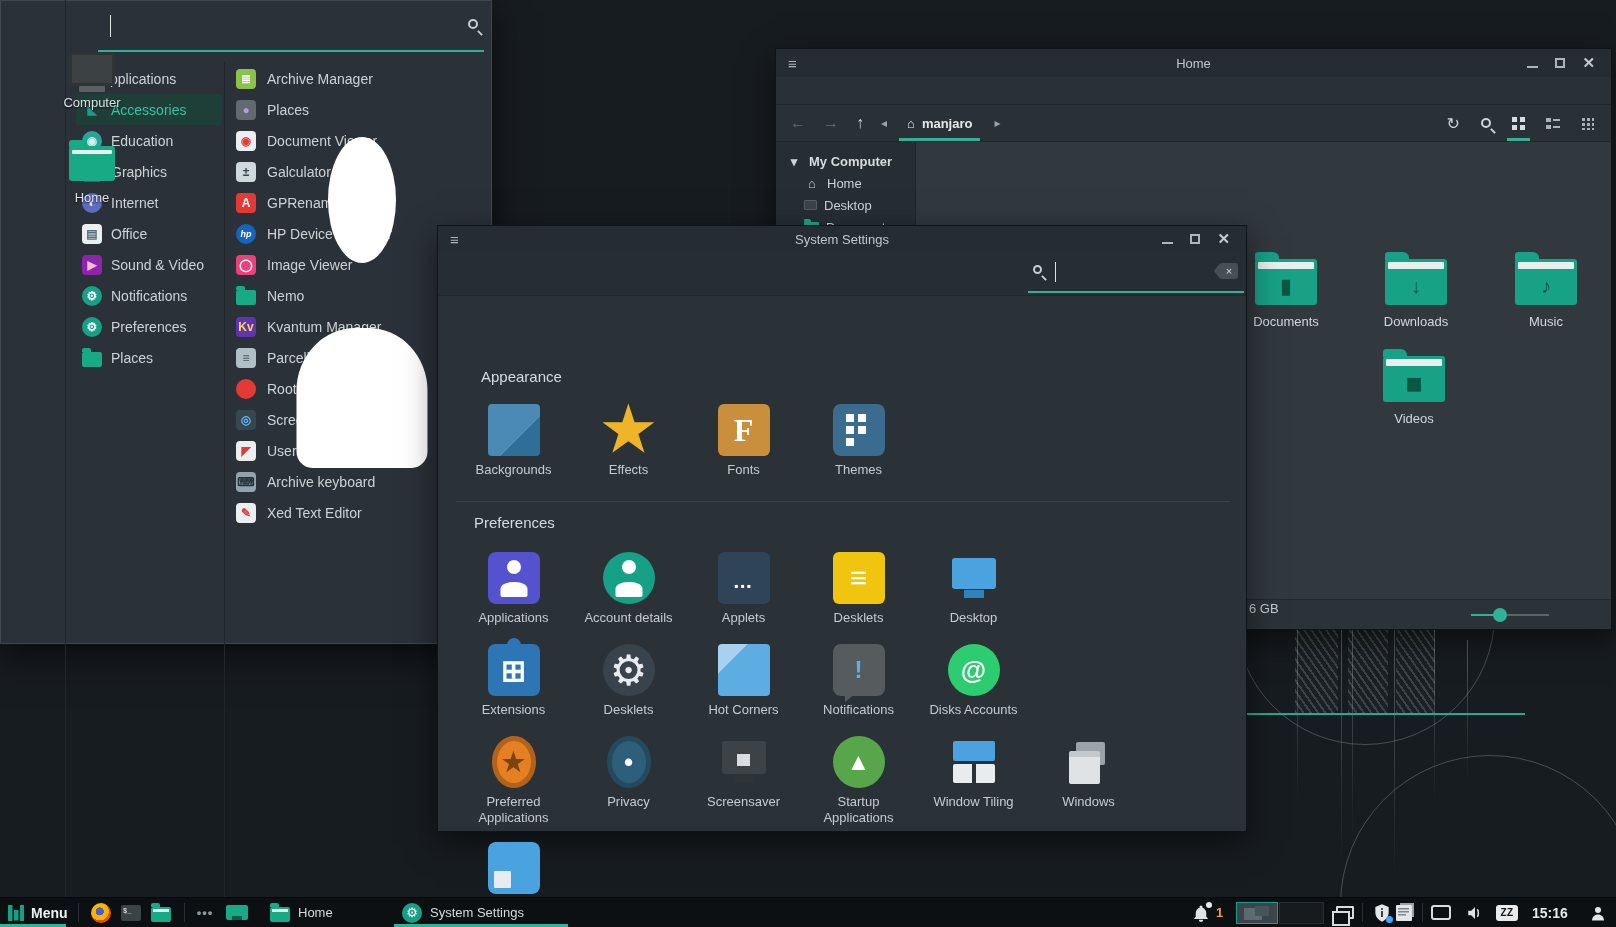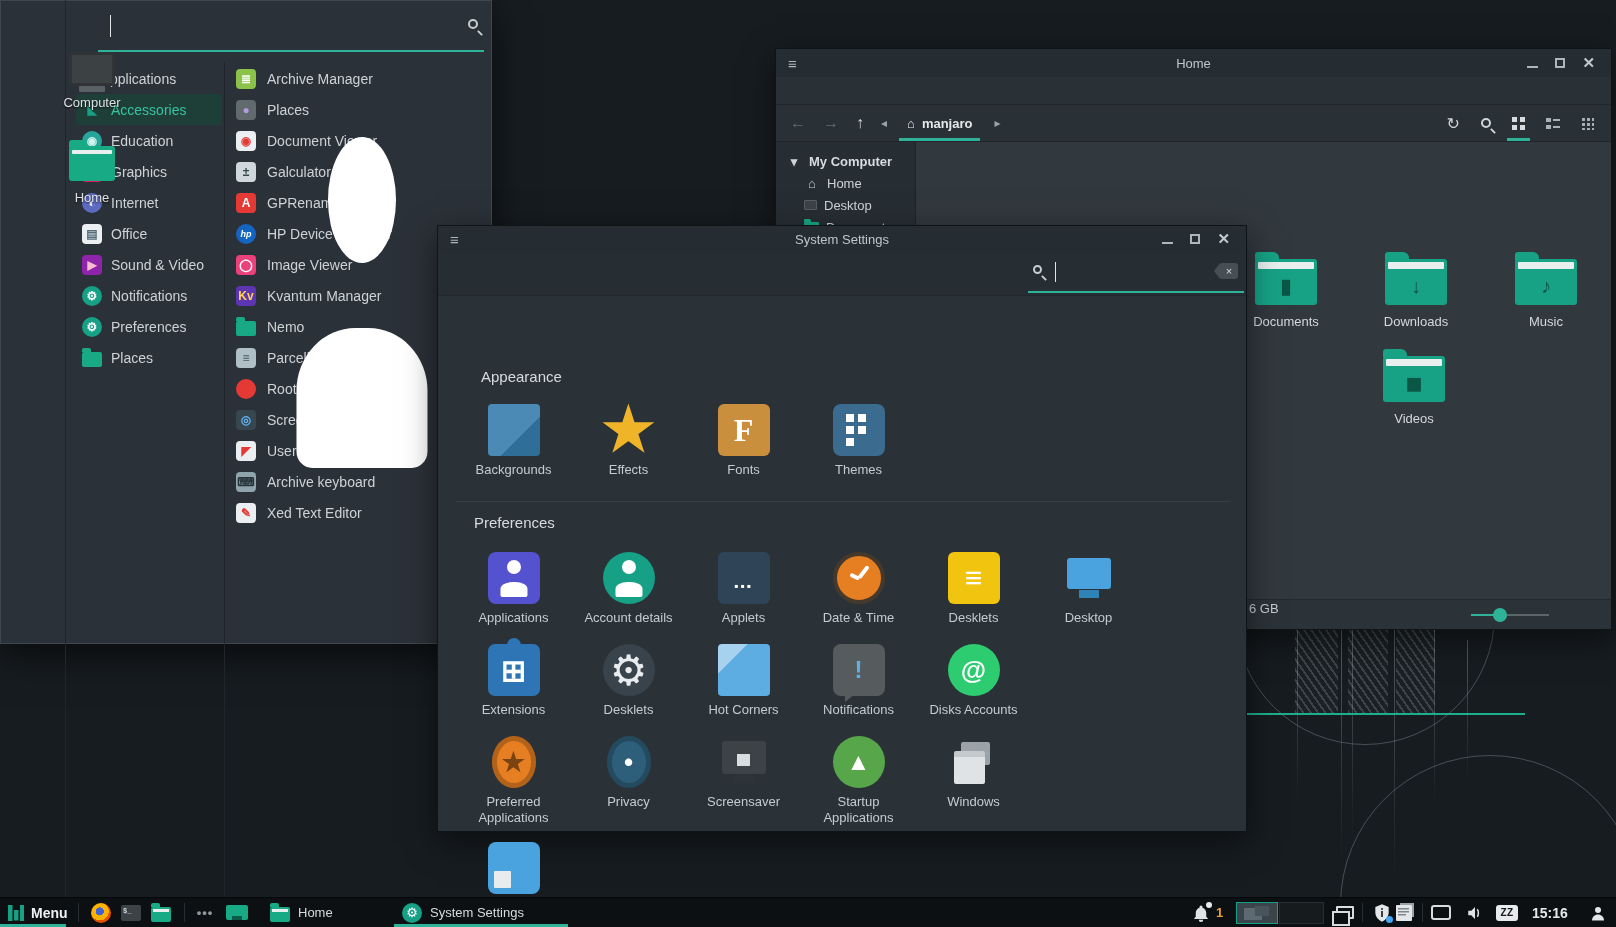--- a/index.html
+++ b/index.html
@@ -403,24 +403,20 @@
           </div>
           <div class="s-cell">
             <span class="s-icon g-person g-round" style="background: rgb(22, 160, 133);"></span>
             <span class="s-label">Account details</span>
           </div>
           <div class="s-cell">
             <span class="s-icon g-applets" style="background: rgb(47, 68, 86);">▪▪▪</span>
             <span class="s-label">Applets</span>
           </div>
           <div class="s-cell">
-            <span class="s-icon g-clock" style="background: rgb(230, 126, 34);"></span>
-            <span class="s-label">Date &amp; Time</span>
-          </div>
-          <div class="s-cell">
             <span class="s-icon g-desklets" style="background: rgb(241, 196, 15);">≡</span>
             <span class="s-label">Desklets</span>
           </div>
           <div class="s-cell">
             <span class="s-icon g-monitor"></span>
             <span class="s-label">Desktop</span>
           </div>
         </div>
       <div class="ss-row" style="top:348px;">
 
@@ -455,20 +451,24 @@
             <span class="s-icon g-oval" style="background: rgb(46, 95, 122);">•</span>
             <span class="s-label">Privacy</span>
           </div>
           <div class="s-cell">
             <span class="s-icon g-screenlock"></span>
             <span class="s-label">Screensaver</span>
           </div>
           <div class="s-cell">
             <span class="s-icon g-round g-rocket" style="background: rgb(87, 166, 74);">▲</span>
             <span class="s-label">Startup Applications</span>
+          </div>
+          <div class="s-cell">
+            <span class="s-icon g-tiles"></span>
+            <span class="s-label">Window Tiling</span>
           </div>
           <div class="s-cell">
             <span class="s-icon g-winstack"></span>
             <span class="s-label">Windows</span>
           </div>
         </div>
       <div class="ss-row" style="top:546px;">
 
       <div class="s-cell">
             <span class="s-icon g-wspace" style="background: rgb(74, 163, 223);"></span>
@@ -567,26 +567,26 @@
         </div>
         <div class="mn-app">
           <span class="m-ico m-hp" style="background: rgb(21, 101, 192); color: rgb(255, 255, 255);">hp</span>
           <span>HP Device Manager</span>
         </div>
         <div class="mn-app">
           <span class="m-ico" style="background: rgb(236, 64, 122); color: rgb(255, 255, 255);">◯</span>
           <span>Image Viewer</span>
         </div>
         <div class="mn-app">
+          <span class="m-ico m-folder"></span>
+          <span>Nemo</span>
+        </div>
+        <div class="mn-app">
           <span class="m-ico" style="background: rgb(94, 53, 177); color: rgb(255, 213, 79);">Kv</span>
           <span>Kvantum Manager</span>
-        </div>
-        <div class="mn-app">
-          <span class="m-ico m-folder"></span>
-          <span>Nemo</span>
         </div>
         <div class="mn-app">
           <span class="m-ico" style="background: rgb(176, 190, 197); color: rgb(69, 90, 100);">≡</span>
           <span>Parcellite</span>
         </div>
         <div class="mn-app">
           <span class="m-ico m-round g-person" style="background: rgb(229, 57, 53);"></span>
           <span>Root Filemanager</span>
         </div>
         <div class="mn-app">

